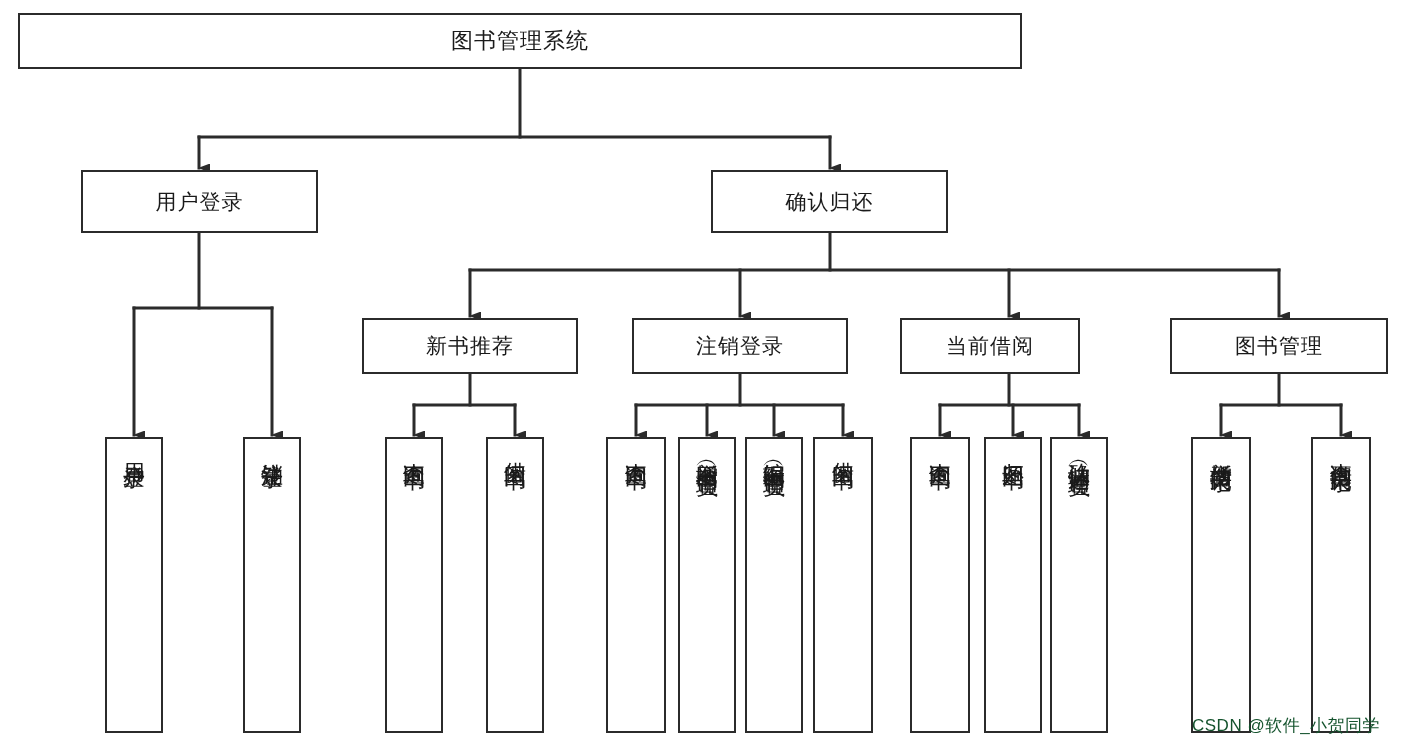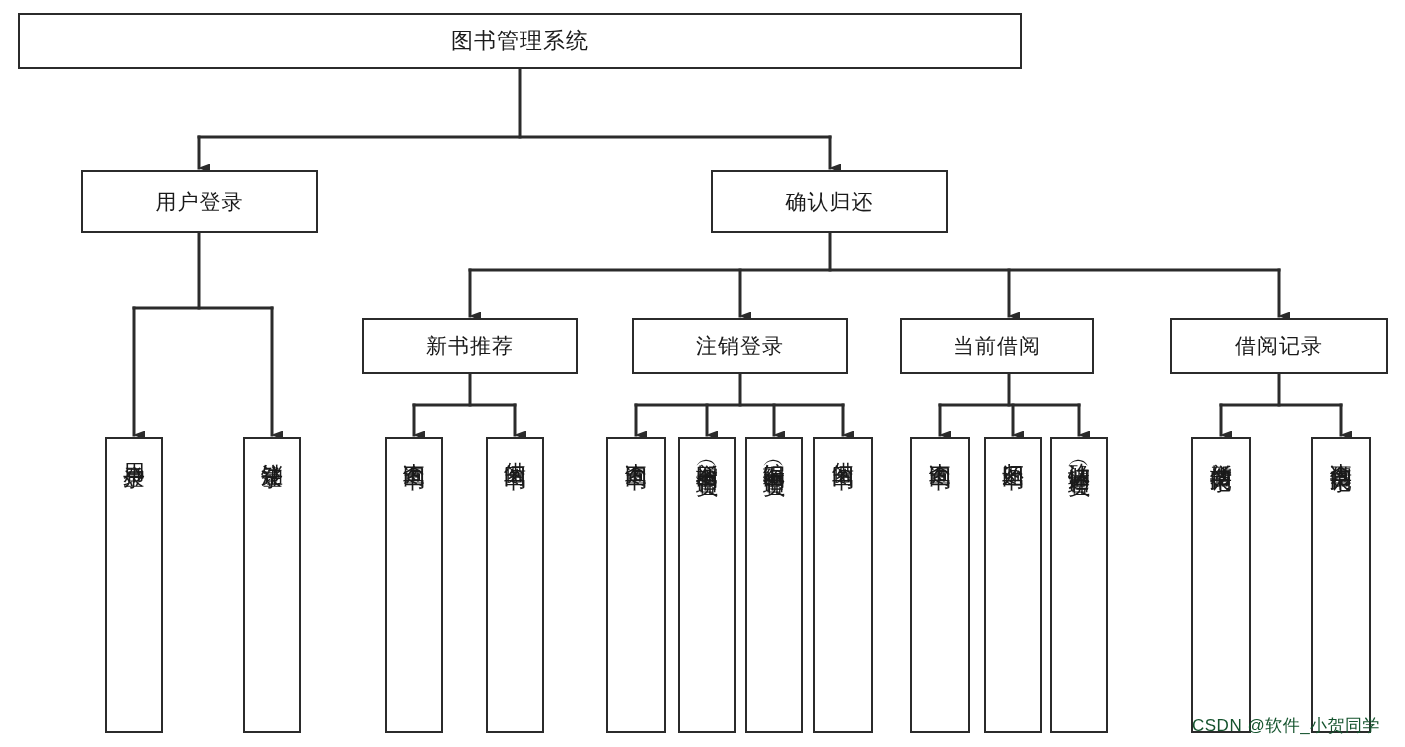--- a/index.html
+++ b/index.html
@@ -84,25 +84,25 @@
   <div class="node h-node" style="left:711px;top:170px;width:237px;height:63px;">
     <span>确认归还</span>
   </div>
 
   <div class="node h-node" style="left:362px;top:318px;width:216px;height:56px;">
     <span>新书推荐</span>
   </div>
   <div class="node h-node" style="left:632px;top:318px;width:216px;height:56px;">
     <span>注销登录</span>
   </div>
-  <div class="node h-node" style="left:900px;top:318px;width:194px;height:56px;">
+  <div class="node h-node" style="left:900px;top:318px;width:180px;height:56px;">
     <span>当前借阅</span>
   </div>
   <div class="node h-node" style="left:1170px;top:318px;width:218px;height:56px;">
-    <span>借阅记录</span>
+    <span>图书管理</span>
   </div>
 
   <div class="node v-node" style="left:105px;top:437px;width:58px;height:296px;">
     <span class="vtext">用户登录</span>
   </div>
   <div class="node v-node" style="left:243px;top:437px;width:58px;height:296px;">
     <span class="vtext">注销登录</span>
   </div>
   <div class="node v-node" style="left:385px;top:437px;width:58px;height:296px;">
     <span class="vtext">查询图书</span>

